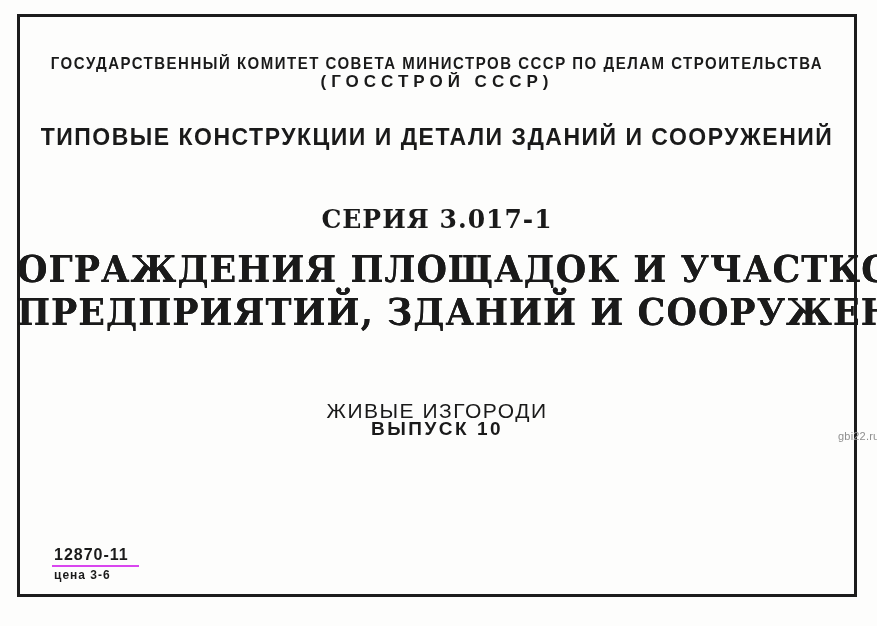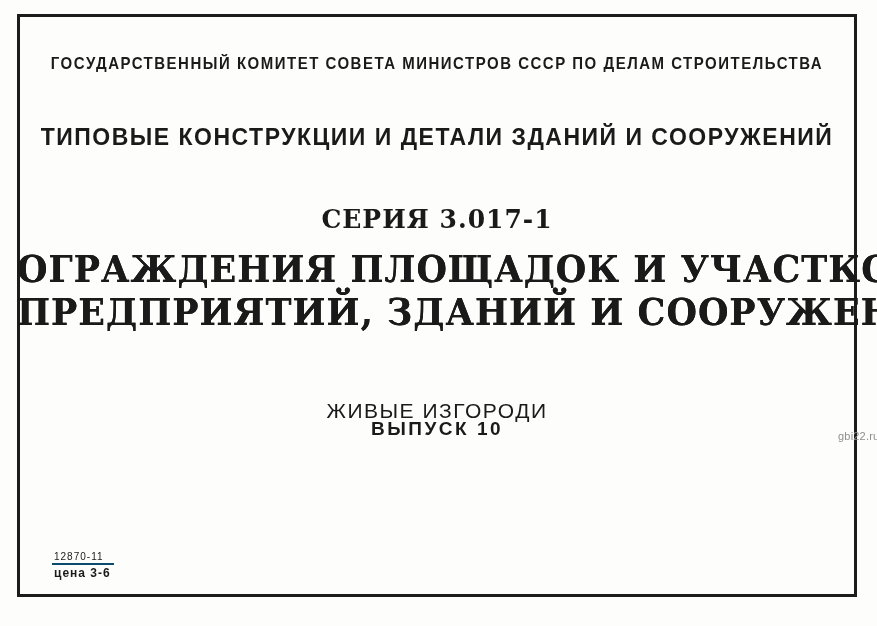--- a/index.html
+++ b/index.html
@@ -95,24 +95,24 @@
     letter-spacing: 1.5px;
   }
   
   .stamp {
     position: absolute;
     left: 52px;
     top: 546px;
     color: #1a1a1a;
   }
   .stamp .doc-number {
-    font-size: 10px;
-    font-weight: 400;
+    font-size: 16px;
+    font-weight: 700;
     letter-spacing: 1px;
-    border-bottom: 2px solid #0c4a6e;
+    border-bottom: 2px solid #d946ef;
     padding: 0 10px 1px 2px;
     display: inline-block;
   }
   .stamp .price {
     font-size: 12px;
     font-weight: 700;
     letter-spacing: 1px;
     margin-top: 1px;
     padding-left: 2px;
   }
@@ -129,20 +129,21 @@
 </style>
 </head>
 <body>
 
 <div class="page">
 
   <div class="frame"></div>
 
   <div class="row org-line1">ГОСУДАРСТВЕННЫЙ КОМИТЕТ СОВЕТА МИНИСТРОВ СССР ПО ДЕЛАМ СТРОИТЕЛЬСТВА</div>
 
+  <div class="row org-line2">(ГОССТРОЙ СССР)</div>
 
   <div class="row subtitle">ТИПОВЫЕ КОНСТРУКЦИИ И ДЕТАЛИ ЗДАНИЙ И СООРУЖЕНИЙ</div>
 
   <div class="row series">СЕРИЯ 3.017-1</div>
 
   <div class="row title-line1">ОГРАЖДЕНИЯ ПЛОЩАДОК И УЧАСТКОВ</div>
 
   <div class="row title-line2">ПРЕДПРИЯТИЙ, ЗДАНИЙ И СООРУЖЕНИЙ</div>
 
   <div class="row issue">ВЫПУСК 10</div>

